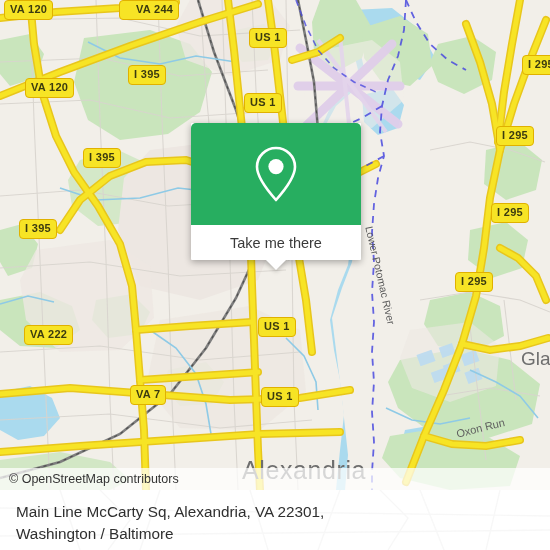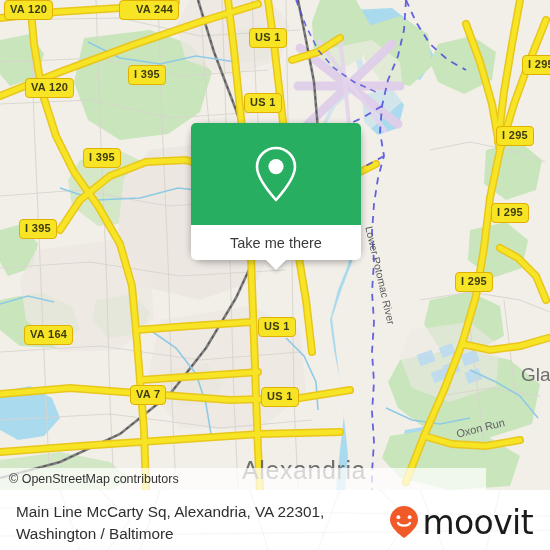--- a/index.html
+++ b/index.html
@@ -54,33 +54,33 @@
   }
   .streamlabel{
     position:absolute;
     color:#5f5f5f;
     font-size:11px;
     white-space:nowrap;
   }
 
   
   .attrib{
-    position:absolute;left:0;bottom:0;width:486px;height:22px;
+    position:absolute;left:0;bottom:0;width:550px;height:22px;
     background:rgba(255,255,255,0.72);
     display:flex;align-items:center;
   }
   .attrib span{
     font-size:12.5px;color:#333;padding-left:9px;
     font-family:"Liberation Sans", sans-serif;
   }
 
   
   .card{
     position:absolute;left:191px;top:123px;width:170px;height:137px;
-    border-radius:13px;
+    border-radius:1px;
     box-shadow:0 2px 7px rgba(0,0,0,0.32);
     overflow:visible;
     background:#fff;
   }
   .card-top{
     height:102px;width:100%;
     background:#27AE60;
     border-radius:5px 5px 0 0;
     display:flex;align-items:center;justify-content:center;
   }
@@ -302,35 +302,35 @@
           <path d="M384,156 L362,168 L338,172 L314,168"></path>
         </g>
 
         <g stroke="#4A4ADF" stroke-width="1.6" fill="none" stroke-dasharray="6 5" opacity="0.8">
           <path d="M296,0 L306,26 L318,50 L334,68 L354,82 L376,92"></path>
         </g>
       </g>
     </svg>
 
     <div class="citylabel" style="left:242px;top:448px;">Alexandria</div>
-    <div class="placelabel" style="left:521px;top:364px;">Gla</div>
+    <div class="placelabel" style="left:521px;top:348px;">Gla</div>
 
     <div class="waterlabel" style="left:375px;top:225px;transform:rotate(77deg);transform-origin:0 0;">Lower Potomac River</div>
 
     <div class="streamlabel" style="left:455px;top:428px;transform:rotate(-14deg);transform-origin:0 0;">Oxon Run</div>
 
     <div class="shield" style="left:4px;top:0px;">VA 120</div>
     <div class="shield" style="left:119px;top:0px;padding-left:16px;">VA 244</div>
     <div class="shield" style="left:25px;top:78px;">VA 120</div>
     <div class="shield" style="left:249px;top:28px;">US 1</div>
     <div class="shield" style="left:244px;top:93px;">US 1</div>
     <div class="shield" style="left:128px;top:65px;">I 395</div>
     <div class="shield" style="left:83px;top:148px;">I 395</div>
     <div class="shield" style="left:19px;top:219px;">I 395</div>
-    <div class="shield" style="left:24px;top:325px;">VA 164</div>
+    <div class="shield" style="left:24px;top:325px;">VA 222</div>
     <div class="shield" style="left:130px;top:385px;">VA 7</div>
     <div class="shield" style="left:258px;top:317px;">US 1</div>
     <div class="shield" style="left:261px;top:387px;">US 1</div>
     <div class="shield" style="left:522px;top:55px;">I 295</div>
     <div class="shield" style="left:496px;top:126px;">I 295</div>
     <div class="shield" style="left:491px;top:203px;">I 295</div>
     <div class="shield" style="left:455px;top:272px;">I 295</div>
 
     <div class="attrib">
       <span>© OpenStreetMap contributors</span>
@@ -364,24 +364,15 @@
         <path d="M100,0 L130,30 L108,60"></path>
           <path d="M380,0 L408,28 L388,60"></path>
       </g>
     </svg>
 
     <div class="footer-text">
       <div>Main Line McCarty Sq, Alexandria, VA 22301,</div>
       <div>Washington / Baltimore</div>
     </div>
 
-    <div class="logo">
-      <svg width="30" height="34" viewBox="0 0 30 34">
-        <path d="M15 1 C7.3 1 1 7.3 1 15 C1 23.5 15 33 15 33 C15 33 29 23.5 29 15 C29 7.3 22.7 1 15 1 Z" fill="#F05A28"></path>
-        <circle cx="9.4" cy="12.2" r="1.9" fill="#ffffff"></circle>
-        <circle cx="20.6" cy="12.2" r="1.9" fill="#ffffff"></circle>
-        <path d="M9 18 C11 21.6 19 21.6 21 18" fill="none" stroke="#ffffff" stroke-width="2.3" stroke-linecap="round"></path>
-      </svg>
-      <span class="logo-word">moovit</span>
-    </div>
   </div>
 
 </div>
 
 </body></html>

